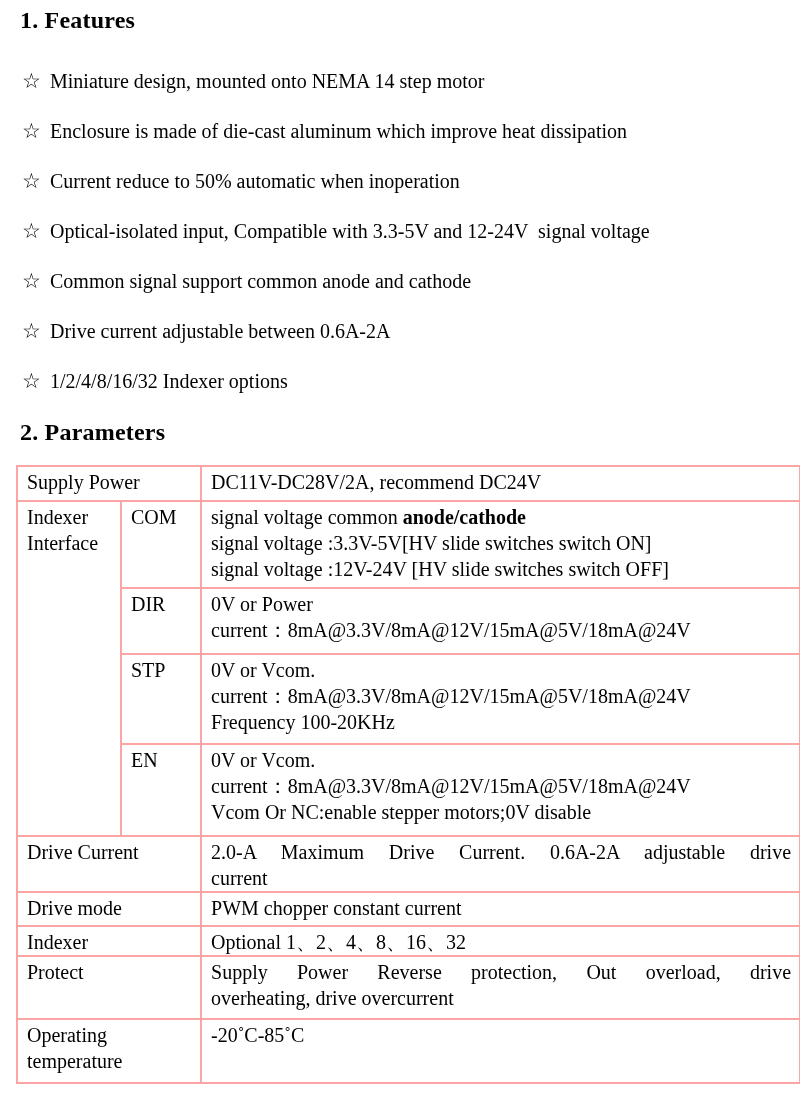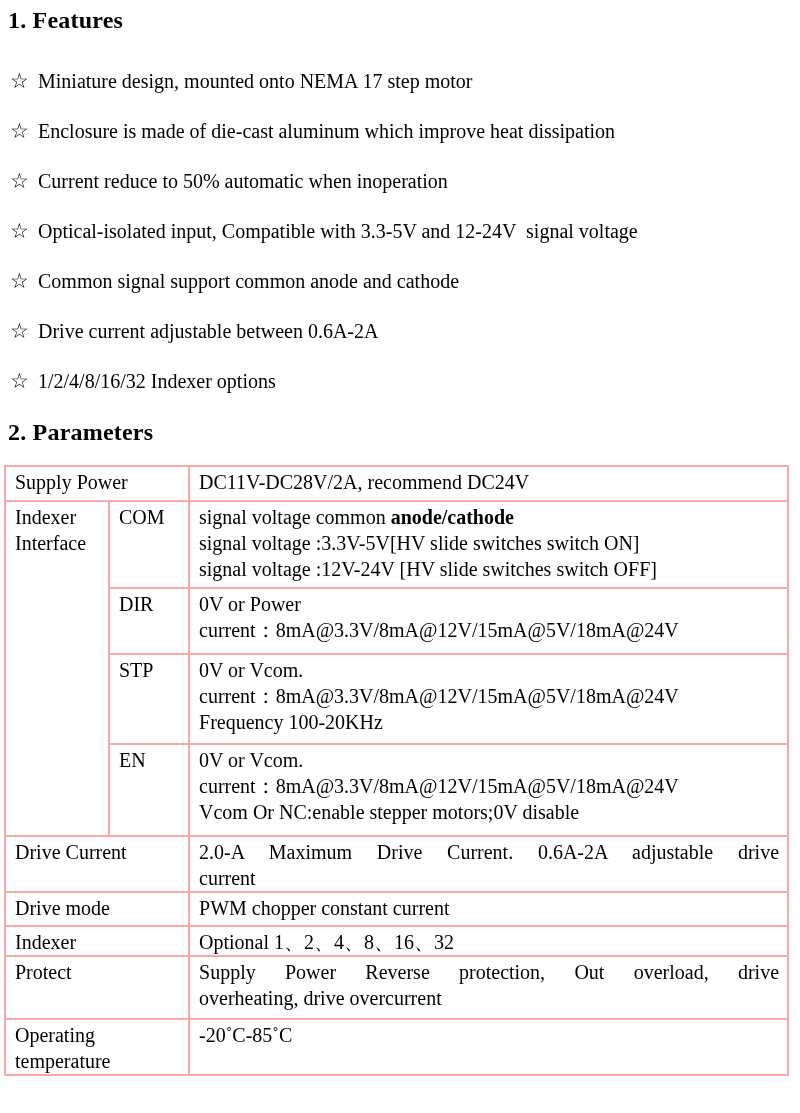--- a/index.html
+++ b/index.html
@@ -11,21 +11,21 @@
     width: 800px;
     height: 1113px;
     overflow: hidden;
     font-family: "Liberation Serif", serif;
     color: #000000;
   }
   .page {
     box-sizing: border-box;
     width: 800px;
     height: 1113px;
-    padding: 6px 9px 0 4px;
+    padding: 6px 9px 0 16px;
   }
   h1.heading {
     font-size: 24px;
     font-weight: bold;
     line-height: 28px;
     margin: 0 0 0 4px;
     letter-spacing: 0.2px;
   }
   .features {
     margin-top: 34px;
@@ -79,21 +79,21 @@
 </head>
 <body>
 
 <div class="page">
 
   <h1 class="heading">1. Features</h1>
 
   <div class="features">
     <div class="feature">
       <span class="star">☆</span>
-      <span class="ftext">Miniature design, mounted onto NEMA 17 step motor</span>
+      <span class="ftext">Miniature design, mounted onto NEMA 14 step motor</span>
     </div>
     <div class="feature">
       <span class="star">☆</span>
       <span class="ftext">Enclosure is made of die-cast aluminum which improve heat dissipation</span>
     </div>
     <div class="feature">
       <span class="star">☆</span>
       <span class="ftext">Current reduce to 50% automatic when inoperation</span>
     </div>
     <div class="feature">
@@ -184,20 +184,20 @@
     </tr>
 
     <tr style="height:63px">
       <td colspan="2" class="lbl">Protect</td>
       <td>
         <div class="jline">Supply Power Reverse protection, Out overload, drive</div>
         <div>overheating, drive overcurrent</div>
       </td>
     </tr>
 
-    <tr style="height:56px">
+    <tr style="height:64px">
       <td colspan="2" class="lbl">Operating temperature</td>
       <td>-20˚C-85˚C</td>
     </tr>
 
   </tbody>
     </table>
 </div>
 
 </body></html>

